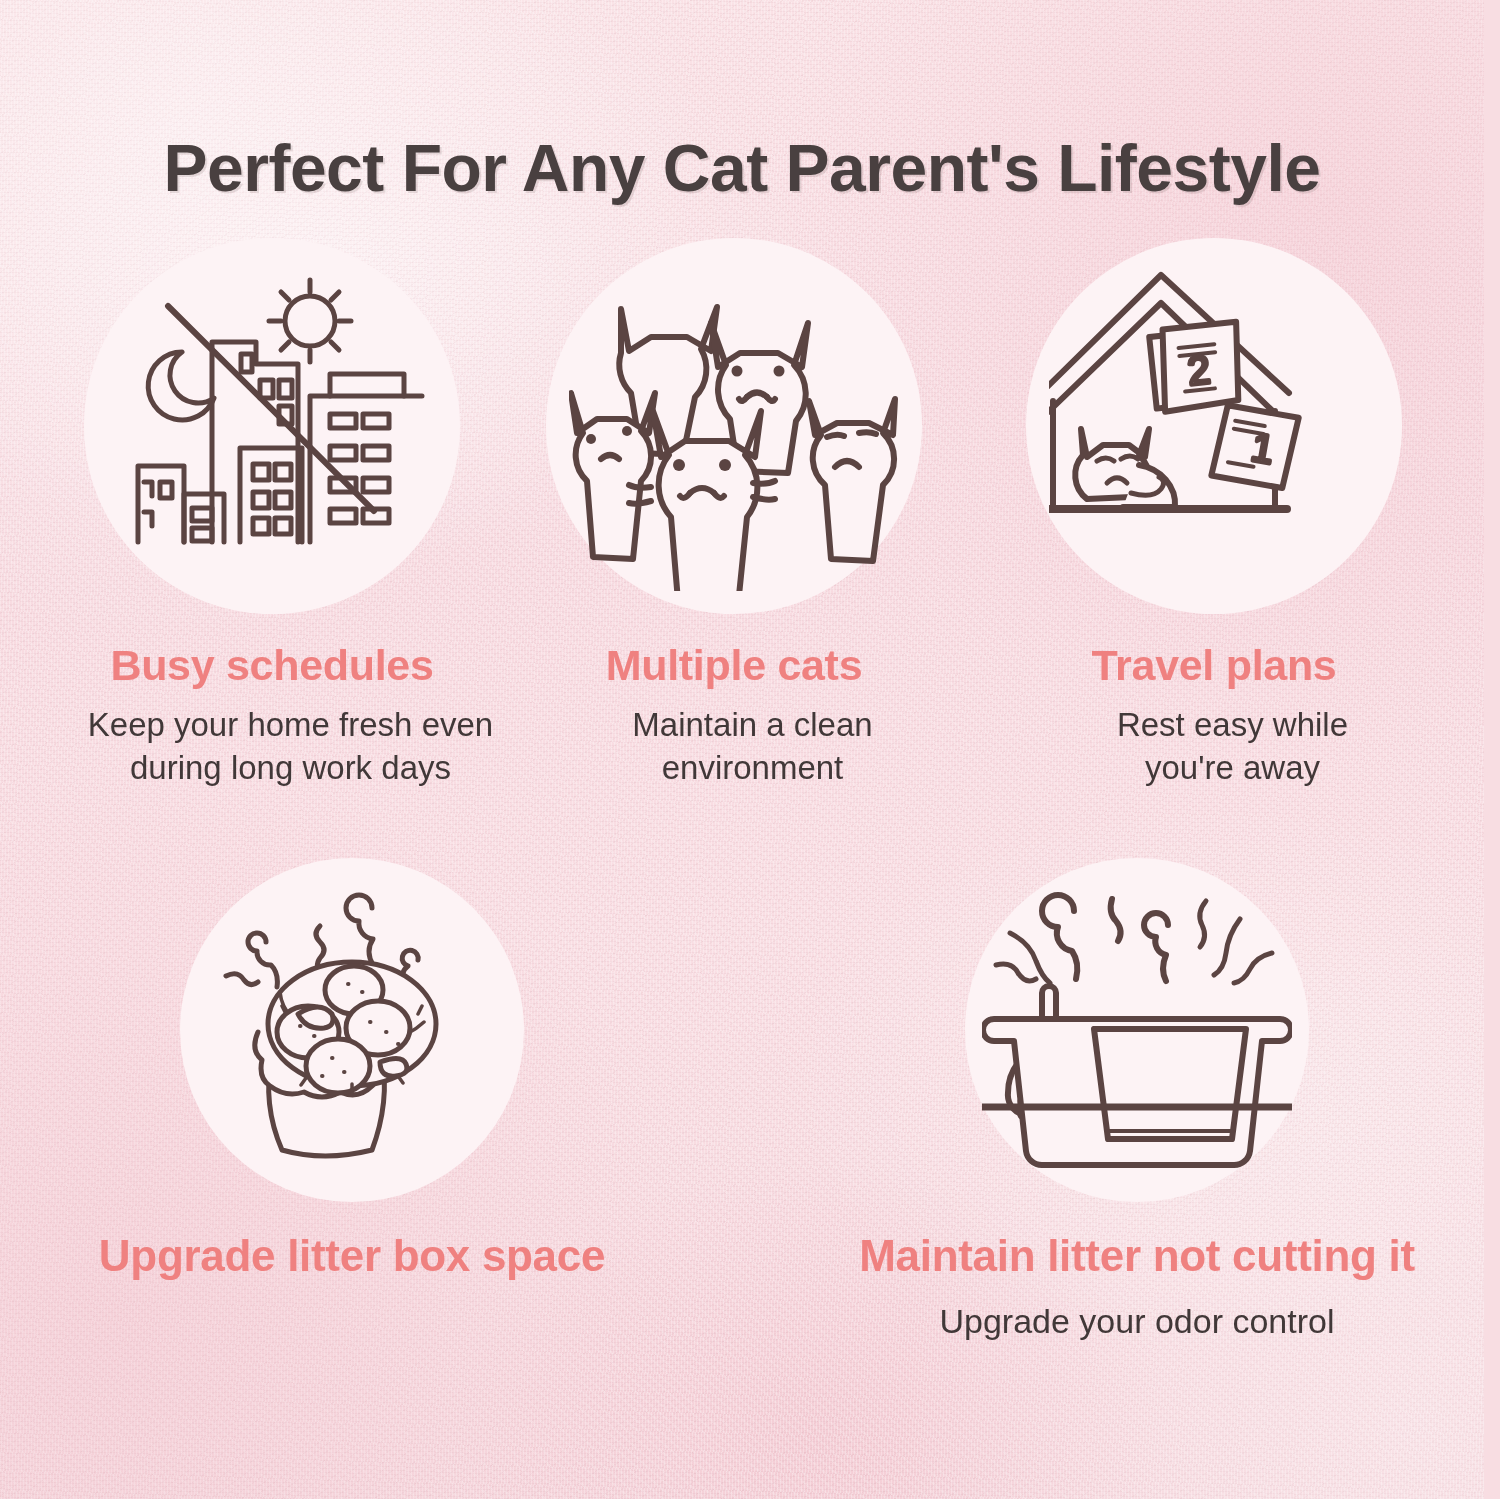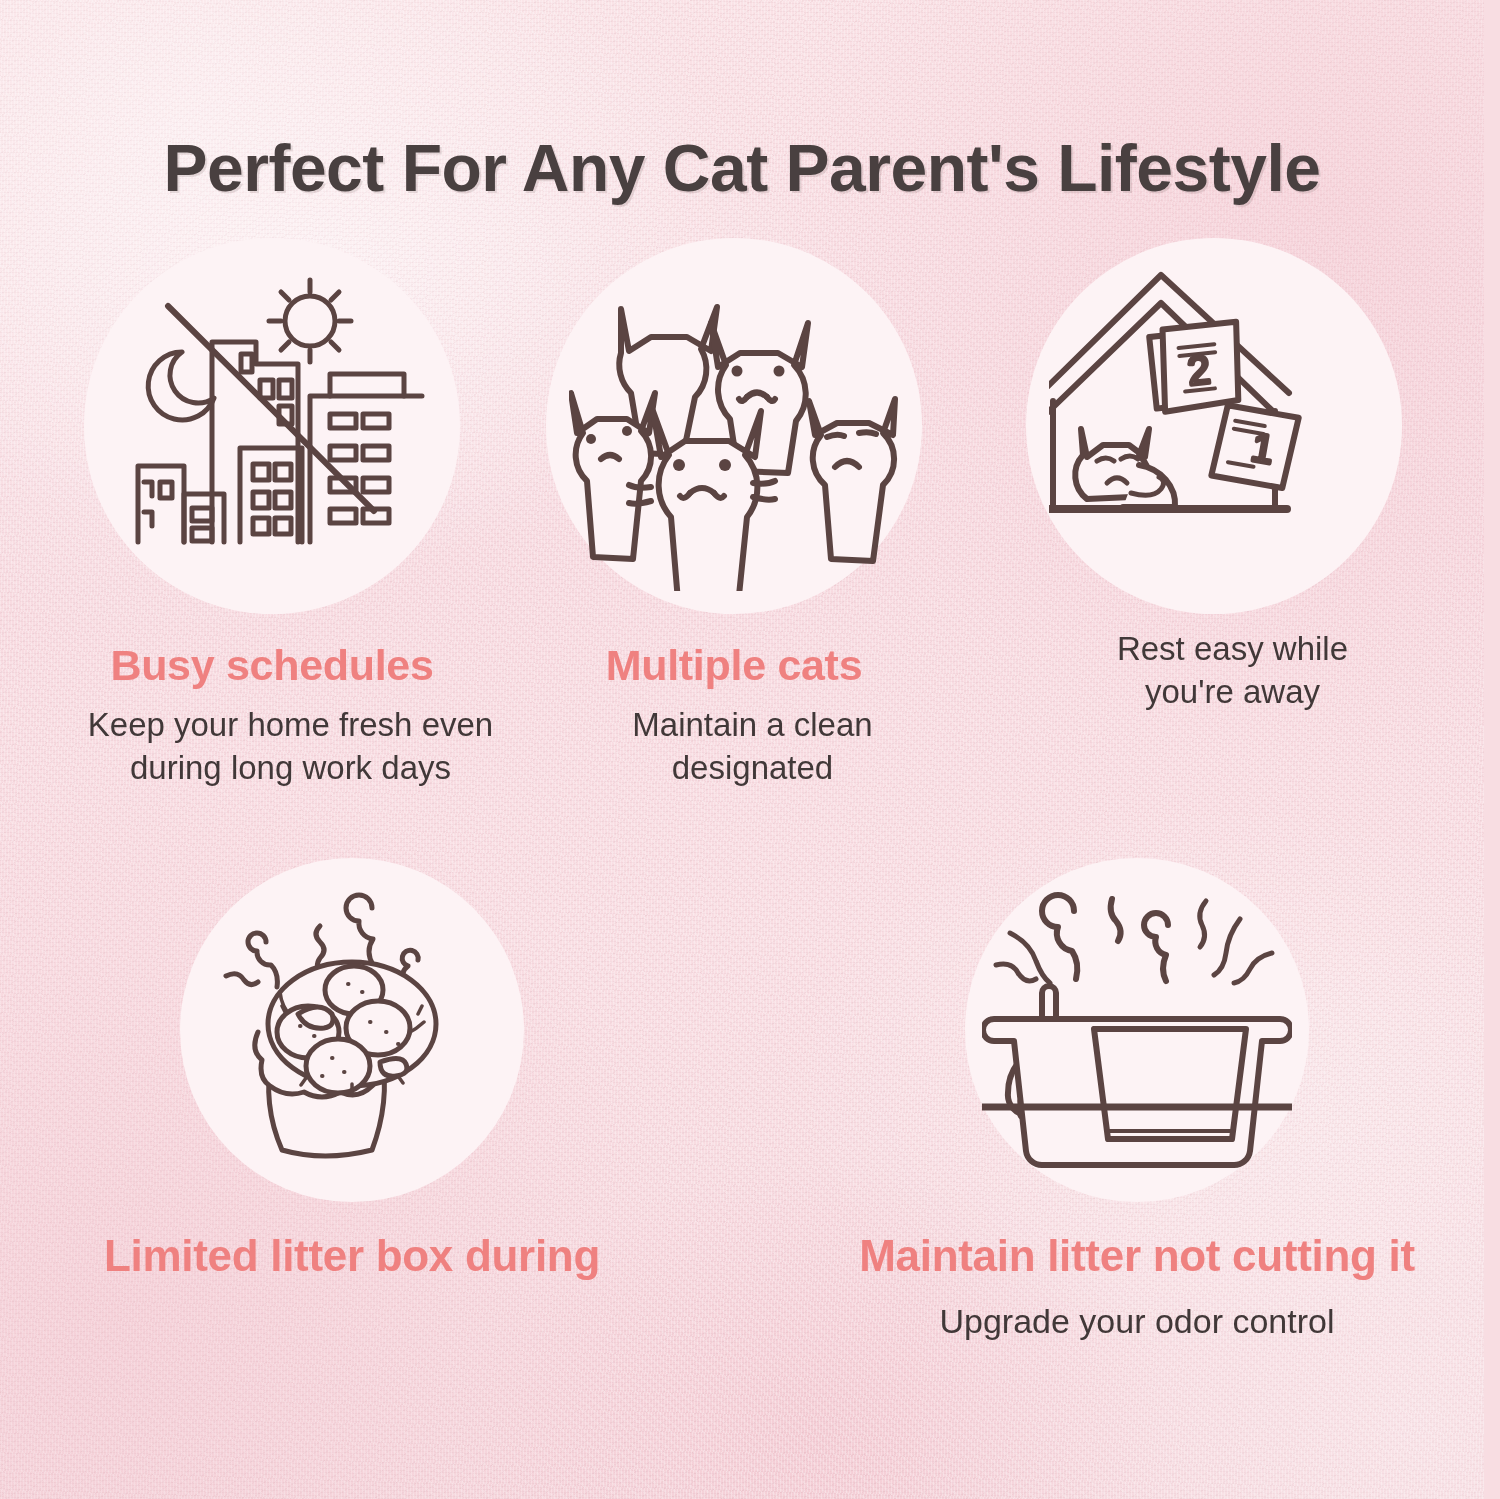--- a/index.html
+++ b/index.html
@@ -219,21 +219,21 @@
           <path d="M121 232 q12 -10 24 0"></path>
           <path d="M121 232 q-6 8 -10 3"></path>
           <path d="M145 232 q6 8 10 3"></path>
           <path d="M82 226 q-14 2 -22 -2 M82 240 q-14 4 -22 2"></path>
           <path d="M184 222 q14 2 22 -2 M184 236 q14 4 22 2"></path>
         </svg>
       </div>
       <div class="heading">Multiple cats</div>
       <div class="body">
         <div>Maintain a clean</div>
-        <div>designated</div>
+        <div>environment</div>
       </div>
     </div>
 
     <div class="card nudge-3">
       <div class="bubble">
         <svg width="330" height="330" viewBox="0 0 330 330" fill="none" stroke="#5b4442" stroke-width="6" stroke-linecap="round" stroke-linejoin="round">
 
           <path d="M-6 130 L112 14 L240 132"></path>
           <path d="M-6 156 L112 42 L232 158"></path>
 
@@ -258,20 +258,21 @@
 
           <path d="M32 168 l6 28 l16 -12 h26 l16 12 l4 -28 l-10 26
                    a30 30 0 0 1 0 44 l-8 -2 l-44 2
                    a30 30 0 0 1 -4 -44 z" fill="#fdf3f5"></path>
           <path d="M90 204 a44 40 0 0 1 36 42 h-52" fill="#fdf3f5"></path>
           <path d="M48 200 q9 -6 17 0 M72 198 q9 -6 17 0" stroke-width="5"></path>
           <path d="M58 222 q10 -10 20 0" stroke-width="5"></path>
           <path d="M82 232 q22 6 30 -4 q6 -8 -2 -12" stroke-width="5"></path>
         </svg>
       </div>
+      <div class="heading">Travel plans</div>
       <div class="body">
         <div>Rest easy while</div>
         <div>you're away</div>
       </div>
     </div>
   </div>
 
   <div class="row layer" id="row2">
 
     <div class="card r2a">
@@ -304,21 +305,21 @@
             <path d="M146 104 h.5 M160 112 h.5 M168 142 h.5 M184 152 h.5
                      M98 146 h.5 M112 156 h.5 M130 178 h.5 M142 192 h.5
                      M120 196 h.5 M196 164 h.5"></path>
           </g>
 
           <g stroke-width="3.5">
             <path d="M80 126 l4 8 M220 126 l-4 8 M150 204 v9 M196 196 l5 7 M104 198 l-5 7"></path>
           </g>
         </svg>
       </div>
-      <div class="heading">Limited litter box during</div>
+      <div class="heading">Upgrade litter box space</div>
     </div>
 
     <div class="card r2b">
       <div class="bubble">
         <svg width="310" height="310" viewBox="0 0 310 310" fill="none" stroke="#5b4442" stroke-width="6" stroke-linecap="round" stroke-linejoin="round">
 
           <path d="M14 90 q16 -4 22 8 q8 12 18 6" stroke-width="5"></path>
           <path d="M28 58 q20 10 26 28 q6 16 14 22" stroke-width="5"></path>
           <path d="M92 36 a16 16 0 1 0 -16 16 a18 18 0 0 0 14 24 q8 12 4 28"></path>
           <path d="M130 24 q-4 14 4 22 q8 10 2 20"></path>

